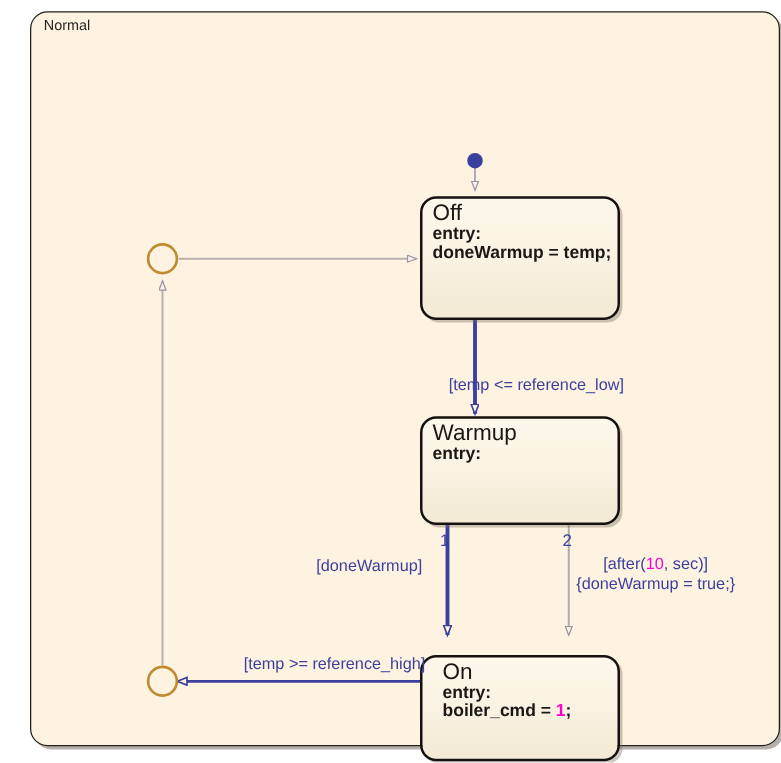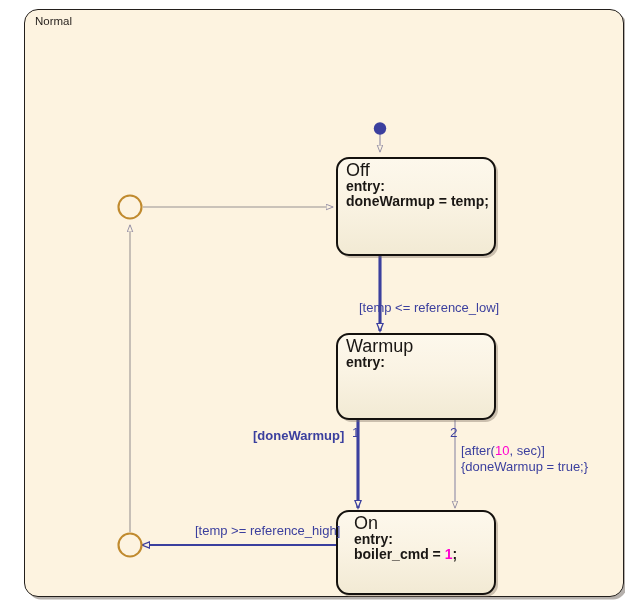--- a/index.html
+++ b/index.html
@@ -155,34 +155,34 @@
     <div class="state-name">Off</div>
     <div class="state-line">entry:</div>
     <div class="state-line">doneWarmup = temp;</div>
   </div>
 
   <div class="state" style="left:336px; top:333px; width:160px; height:87px;">
     <div class="state-name">Warmup</div>
     <div class="state-line">entry:</div>
   </div>
 
-  <div class="state" style="left:336px; top:510px; width:160px; height:85px;padding-left:16px;">
+  <div class="state" style="left:336px; top:524px; width:160px; height:85px;padding-left:16px;">
     <div class="state-name">On</div>
     <div class="state-line">entry:</div>
     <div class="state-line"><span>boiler_cmd = </span><span class="num">1</span><span>;</span></div>
   </div>
 
   <div class="tlabel" style="left:359px; top:284px;margin-top:16px;">[temp &lt;= reference_low]</div>
 
   <div class="prio" style="left:352px; top:425px;">1</div>
 
-  <div class="tlabel" style="left:253px; top:428px;font-weight:bold;">[doneWarmup]</div>
+  <div class="tlabel" style="left:253px; top:445px;">[doneWarmup]</div>
 
   <div class="prio" style="left:450px; top:425px;">2</div>
 
-  <div class="tlabel" style="left:461px; top:443px;">
+  <div class="tlabel" style="left:461px; top:443px;text-align:center;">
     <div><span>[after(</span><span class="num">10</span><span>, sec)]</span></div>
     <div>{doneWarmup = true;}</div>
   </div>
 
   <div class="tlabel" style="left:151px; top:523px;margin-left:44px;">[temp &gt;= reference_high]</div>
 
 </div>
 
 </body></html>

